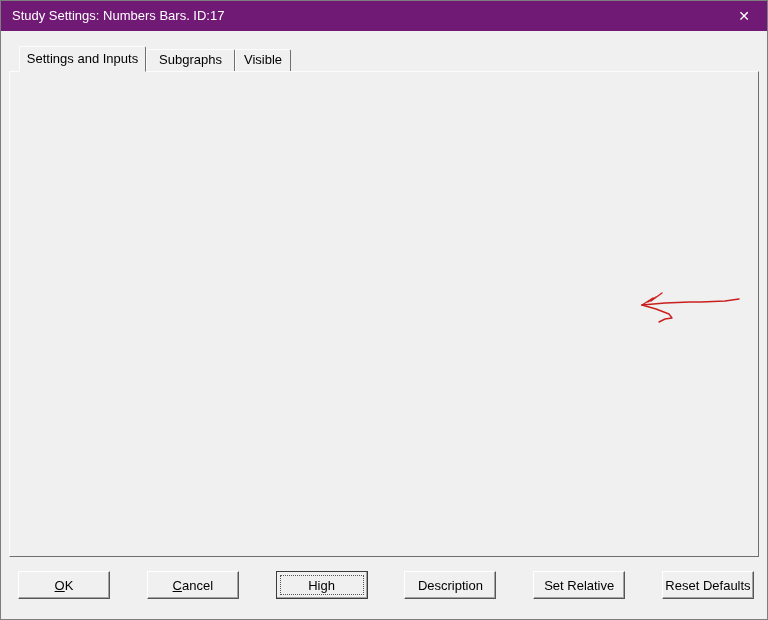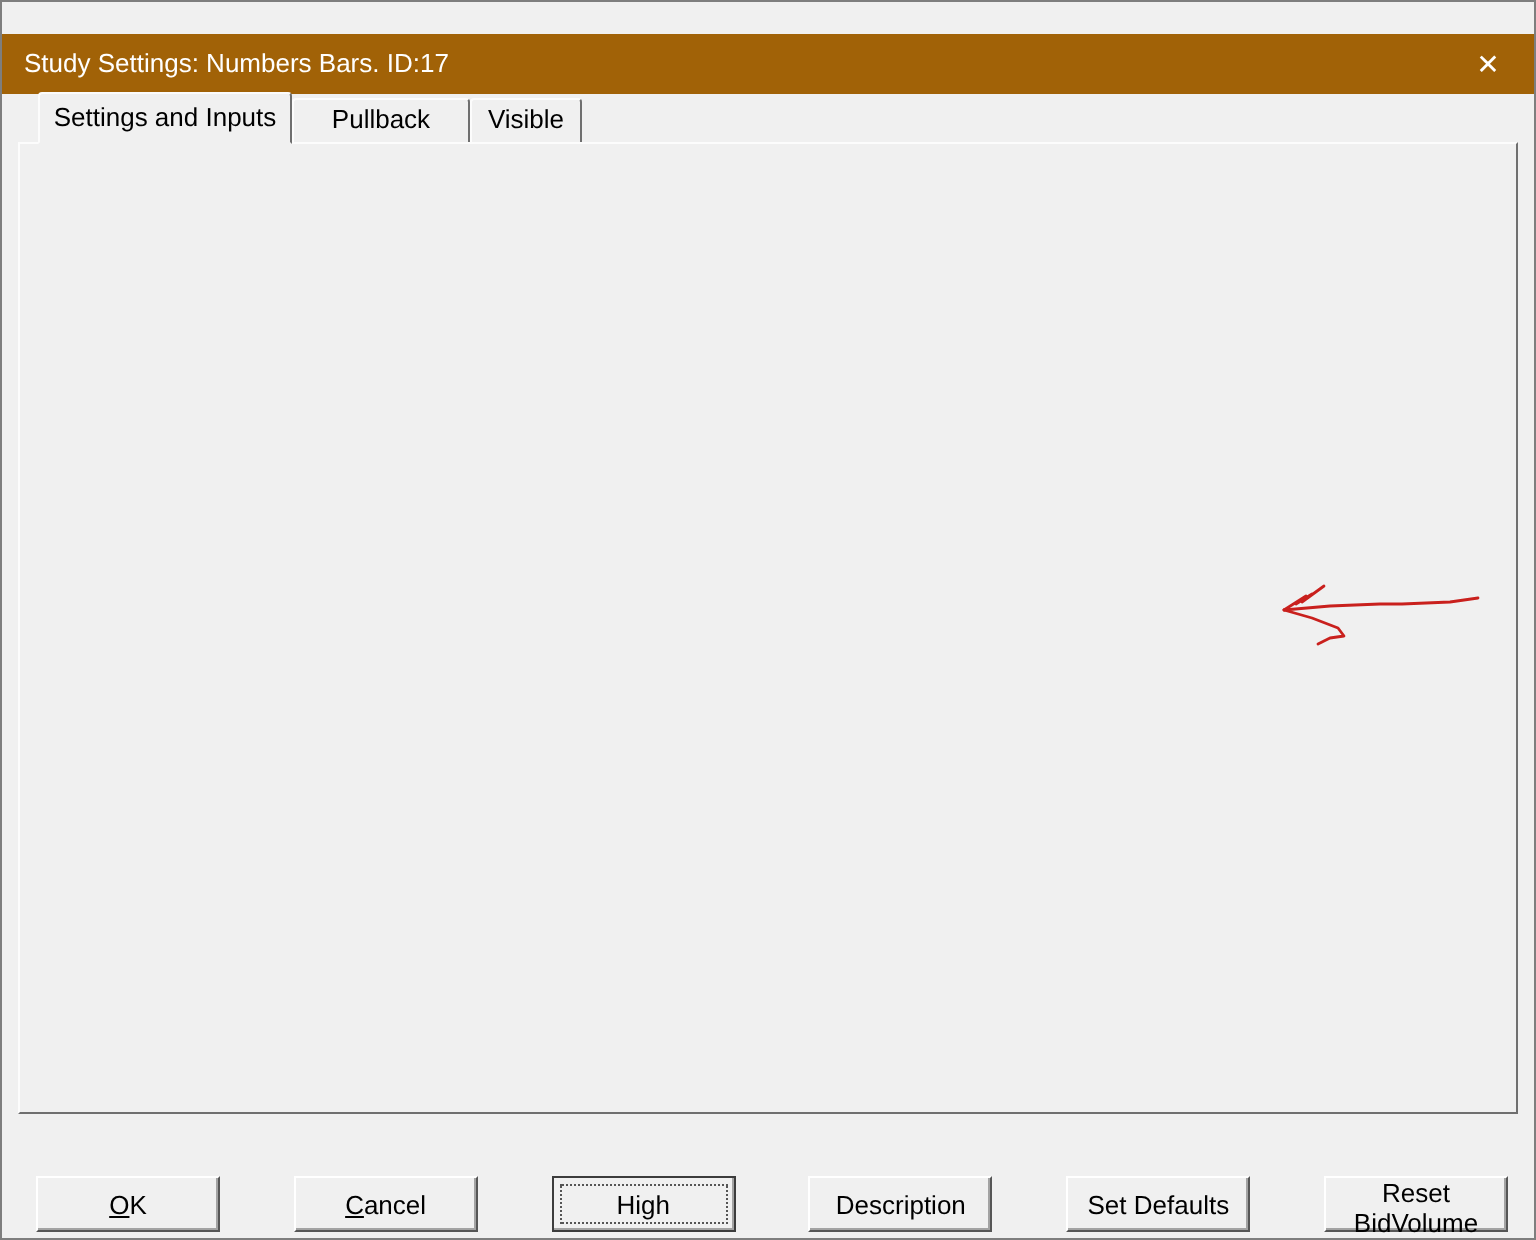--- a/index.html
+++ b/index.html
@@ -1,21 +1,21 @@
 <!DOCTYPE html>
 <html><head>
 <meta charset="utf-8">
 <style>
   * { margin:0; padding:0; box-sizing:border-box; }
   html,body { background:#ffffff; }
   body { font-family:"Liberation Sans","DejaVu Sans",sans-serif; font-size:13px; color:#000; }
   #dialog { position:relative; width:768px; height:620px; background:#f0f0f0; border:1px solid #7e7e7e; overflow:hidden; }
 
   
-  #titlebar { position:absolute; left:0; top:0; width:100%; height:30px; background:#a16207;margin-top:16px; }
+  #titlebar { position:absolute; left:0; top:0; width:100%; height:30px; background:#701a75; }
   #titlebar .title { position:absolute; left:11px; top:0; line-height:30px; color:#ffffff; font-size:13px; }
   #titlebar .close { position:absolute; right:2px; top:0; width:42px; height:30px; color:#ffffff; font-size:14px;
                      display:flex; align-items:center; justify-content:center; cursor:default; }
 
   
   .tab { position:absolute; background:#f0f0f0; border:1px solid; border-color:#fcfcfc #6f6f6f #f0f0f0 #fcfcfc;
          border-top-left-radius:2px; border-top-right-radius:2px; text-align:center; }
   .tab.active { top:45px; height:26px; z-index:6; line-height:23px; }
   .tab.inactive { top:48px; height:22px; z-index:1; line-height:20px; border-bottom:none; }
 
@@ -78,37 +78,37 @@
 
   
   #groupbox { position:absolute; left:258px; top:495px; width:483px; height:43px;
               border:1px solid #a2a2a2; box-shadow: 1px 1px 0 #fdfdfd, inset 1px 1px 0 #fdfdfd; }
   #groupbox .gb-label { position:absolute; top:-8px; left:6px; background:#f0f0f0; padding:0 4px; white-space:nowrap; }
   #gb-edit { left:5px; top:11px; width:277px; height:22px; }
 
   
   #dialog-buttons { position:absolute; left:0; top:570px; width:768px; height:29px; padding:0 15px 0 17px;
                     display:flex; justify-content:space-between; }
-  #dialog-buttons .btn { width:92px; height:28px;margin-top:17px; }
+  #dialog-buttons .btn { width:92px; height:28px; }
 
   
   #annotation-svg { position:absolute; left:0; top:0; width:768px; height:620px; z-index:50; pointer-events:none; }
 </style>
 </head>
 <body>
 
 <div id="dialog">
 
   <div id="titlebar">
     <span class="title">Study Settings: Numbers Bars. ID:17</span>
     <span class="close">✕</span>
   </div>
 
   <div class="tab active" style="left:18px; width:127px;">Settings and Inputs</div>
-  <div class="tab inactive" style="left:145px; width:89px;">Pullback</div>
+  <div class="tab inactive" style="left:145px; width:89px;">Subgraphs</div>
   <div class="tab inactive" style="left:234px; width:56px;">Visible</div>
 
   <div id="tab-page"></div>
 
   <span class="lbl" style="left:37px; top:107px;">Standard Precedence</span>
 
   <span class="lbl" style="left:37px; top:131px;">Based On:</span>
   <div class="combo" style="left:35px; top:146px; width:204px; height:21px;">
     <span>&lt;Main Price Graph&gt;</span>
     <span class="dd">▼</span>
@@ -288,22 +288,22 @@
     <div class="edit" id="gb-edit">
       <input value=".6,.80,.95" style="">
     </div>
   </div>
 
   <div id="dialog-buttons">
       <button class="btn"><span class="accel">O</span>K</button>
       <button class="btn"><span class="accel">C</span>ancel</button>
       <button class="btn focused">High</button>
       <button class="btn">Description</button>
-      <button class="btn">Set Defaults</button>
-      <button class="btn">Reset BidVolume</button>
+      <button class="btn">Set Relative</button>
+      <button class="btn">Reset Defaults</button>
     </div>
 
   <svg id="annotation-svg" viewBox="0 0 768 620">
       <path d="M738,298 L724,300 L700,301 L689,301 L664,302 L641,304" fill="none" stroke="#c9201d" stroke-width="1.4" stroke-linejoin="round" stroke-linecap="round"></path>
       <path d="M641,304 L652,297 L647,301 L655,296 L650,300 L661,292" fill="none" stroke="#c9201d" stroke-width="1.4" stroke-linejoin="round" stroke-linecap="round"></path>
       <path d="M641,304 L655,308 L668,313 L671,317 L664,318 L658,321" fill="none" stroke="#c9201d" stroke-width="1.4" stroke-linejoin="round" stroke-linecap="round"></path>
     </svg>
 
 </div>
 

